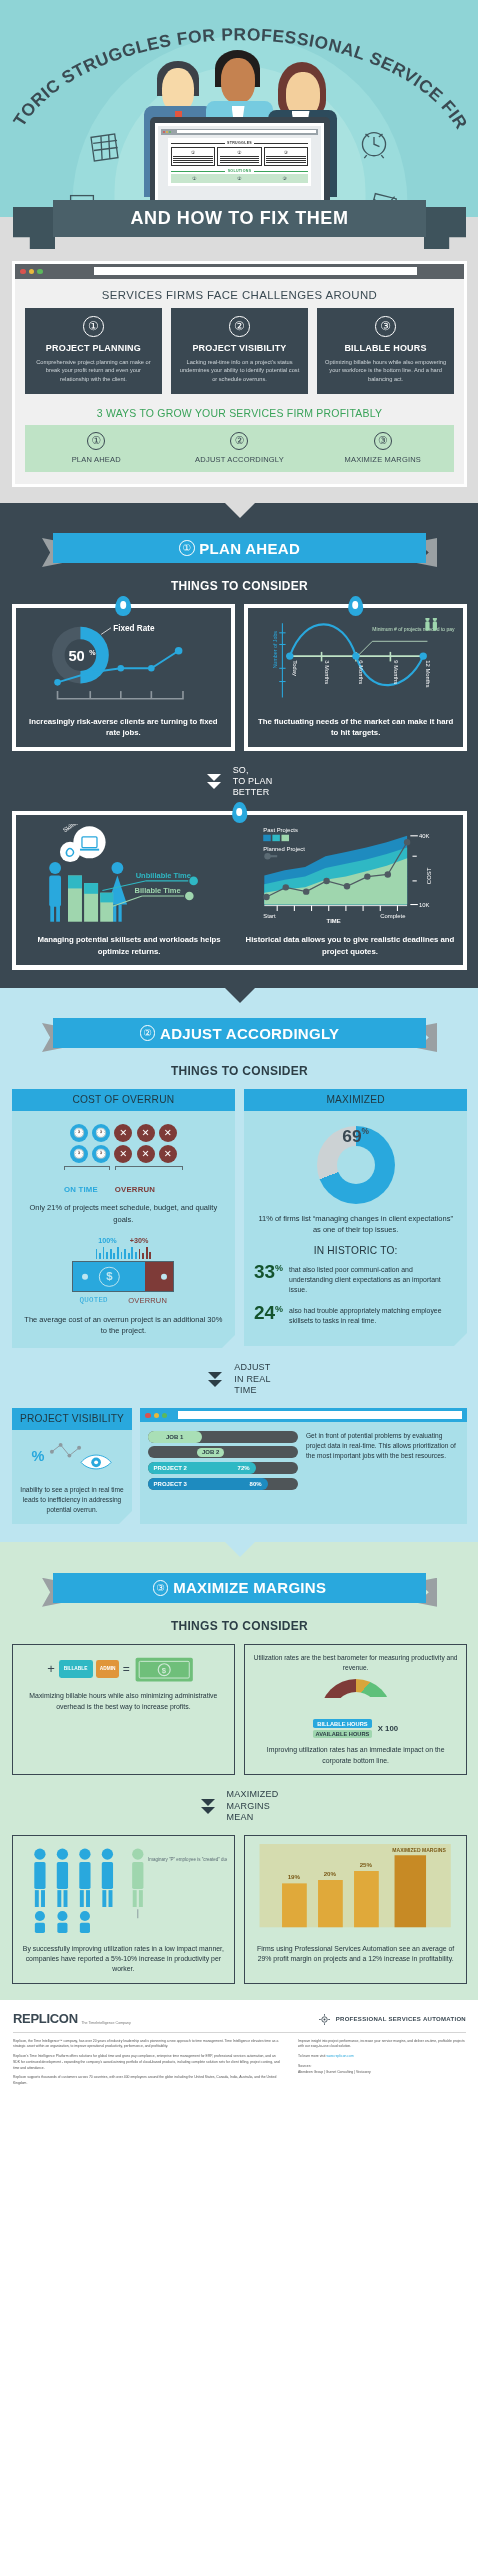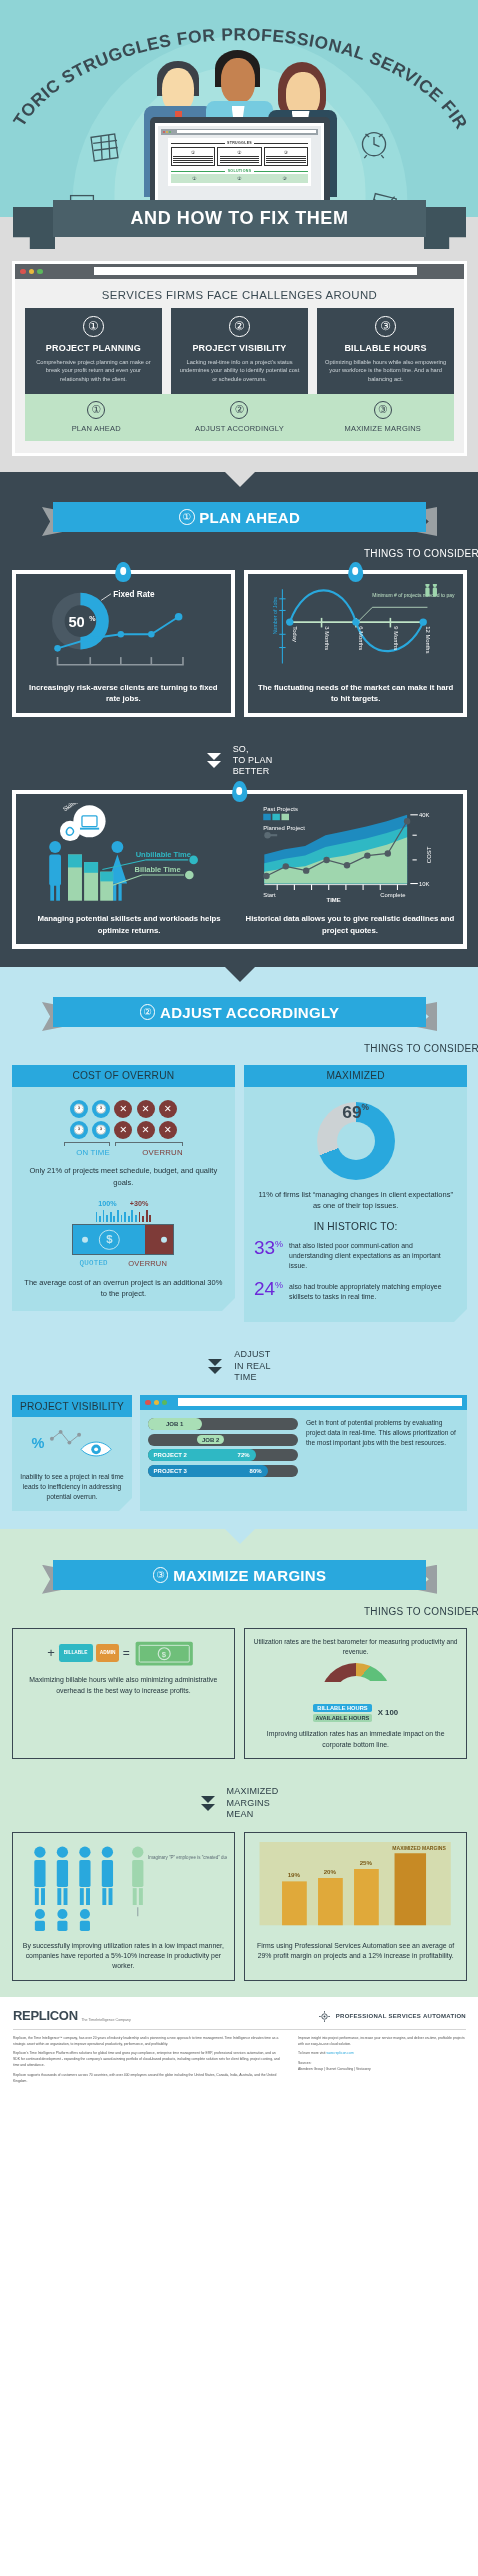--- a/index.html
+++ b/index.html
@@ -109,31 +109,31 @@
            border-right: 15.6px solid transparent; border-top: 15.6px solid #dcdcdc; }
   .banner-wrap { position: relative; margin: 15.6px 42px 0; height: 34px; }
   .banner { position: absolute; left: 10.8px; right: 10.8px; top: 0; height: 30px; background: #29a8dd;
             display: flex; align-items: center; justify-content: center; gap: 4.8px; }
   .banner-text { color: #fff; font-size: 15px; font-weight: bold; letter-spacing: 0.3px; }
   .banner-num { width: 15.6px; height: 15.6px; border: 1.2px solid #fff; border-radius: 50%; color: #fff;
                 font-size: 9.6px; line-height: 13px; text-align: center; }
   .ban-tail { position: absolute; top: 4.8px; width: 20.4px; height: 29px; background: #9aa0a3; }
   .ban-tail.left { left: 0; clip-path: polygon(0 0, 100% 14%, 100% 86%, 0 100%, 40% 50%); }
   .ban-tail.right { right: 0; clip-path: polygon(100% 0, 100% 100%, 0 86%, 60% 50%, 0 14%); }
-  .ttc { text-align: right; color: #fff; font-size: 10px; letter-spacing: 0.3px; margin: 12px 0 10.8px; }
+  .ttc { text-align: center; color: #fff; font-size: 12px; letter-spacing: 0.3px; margin: 12px 0 10.8px; font-weight: bold; }
   .ttc.dk { color: #2c3e46; }
   .panels2 { display: flex; gap: 9.6px; padding: 0 12px; }
   .panel { flex: 1; background: #fff; padding: 4.2px; position: relative; }
   .panel-in { background: #3a4852; padding: 9.6px 7.2px 8.4px; }
   .pin { position: absolute; left: 50%; top: -8.4px; transform: translateX(-50%);
          width: 15.6px; height: 20.4px; background: #29a8dd; border-radius: 50% 50% 50% 50%/60% 60% 40% 40%; }
   .pin::after { content: ""; position: absolute; left: 50%; top: 5.4px; transform: translateX(-50%);
                 width: 6px; height: 8.4px; background: #fff; border-radius: 50%; }
   .panel-cap { color: #fff; text-align: center; font-size: 7.8px; font-weight: bold; line-height: 1.45; margin-top: 6px; }
-  .arrow-note { display: flex; align-items: center; justify-content: center; gap: 12px; margin: 27px 0 12px; }
+  .arrow-note { display: flex; align-items: center; justify-content: center; gap: 12px; margin: 14px 0 12px; }
   .chevs { display: flex; flex-direction: column; gap: 1.2px; }
   .chev { width: 0; height: 0; border-left: 7.2px solid transparent; border-right: 7.2px solid transparent;
           border-top: 7.8px solid #fff; }
   .chev.dk { border-top-color: #2c3e46; }
   .arrow-label { color: #fff; font-size: 9px; line-height: 1.25; letter-spacing: 0.2px; }
   .arrow-label.dk { color: #2c3e46; }
   .panel-wide { margin: 0 12px; background: #fff; padding: 4.2px; position: relative; }
 
   
   .sec-blue { background: #bde5f0; padding: 0 0 18px; }
@@ -147,42 +147,42 @@
                  border-style: solid; border-color: transparent transparent #bde5f0 transparent; }
   .tile-cap { text-align: center; color: #23343c; font-size: 7.5px; line-height: 1.5; margin-top: 8.4px; }
   .dots-grid { display: flex; justify-content: center; gap: 4.2px; margin-bottom: 3px; }
   .dot-ic { width: 18px; height: 18px; border-radius: 50%; display: flex; align-items: center;
             justify-content: center; color: #fff; font-size: 9.6px; }
   .dot-ic.ontime { background: #29a8dd; }
   .dot-ic.over { background: #7e3b38; }
   .brackets { display: flex; justify-content: center; gap: 4.8px; margin-top: 2.4px; }
   .brk { border-left: 1.2px solid #5d6e74; border-right: 1.2px solid #5d6e74; border-top: 1.2px solid #5d6e74;
          height: 4.2px; }
-  .brk-lbl { text-align: right; font-size: 7.8px; letter-spacing: 0.2px; margin-top: 2px; }
+  .brk-lbl { text-align: left; font-size: 7.8px; letter-spacing: 0.2px; margin-top: 15px; font-weight: bold; }
   .money-wrap { margin-top: 10.8px; text-align: center; }
   .money-ticks { display: flex; justify-content: center; align-items: flex-end; gap: 1.8px; height: 13px; }
   .mtick { width: 1.8px; }
   .bill { display: flex; width: 102px; margin: 2.4px auto 0; border: 1.2px solid #4c6570; height: 31px; }
   .bill-q { background: #29a8dd; flex: 0 0 72%; position: relative; }
   .bill-o { background: #7e3b38; flex: 1; position: relative; }
   .bill-coin { position: absolute; left: 50%; top: 50%; transform: translate(-50%,-50%);
                width: 20.4px; height: 20.4px; border-radius: 50%; border: 1.8px solid #bde5f0;
                color: #bde5f0; font-size: 11.4px; font-weight: bold; line-height: 17px; text-align: center; }
   .bill-eye { position: absolute; top: 50%; transform: translateY(-50%); width: 6.6px; height: 6.6px;
               border-radius: 50%; background: #bde5f0; }
   .qo-labels { display: flex; justify-content: center; gap: 20.4px; margin-top: 4.2px; font-size: 7.5px; letter-spacing: 0.2px; }
   .donut69 { width: 78px; height: 78px; margin: 2.4px auto 0; border-radius: 50%; position: relative;
              background: conic-gradient(#29a8dd 0 69%, #ccd2d4 69% 100%); }
   .donut69::after { content: ""; position: absolute; inset: 20px; background: #a9dfe9; border-radius: 50%; }
   .donut-val { position: absolute; inset: 0; display: flex; justify-content: center;
                font-size: 17.4px; font-weight: bold; color: #3a4852; z-index: 2; }
   .donut-val sup { font-size: 8.4px; }
   .inaddition { text-align: center; font-size: 10.2px; color: #23343c; letter-spacing: 0.2px; margin: 9.6px 0 7.2px; }
   .stat-row { display: flex; align-items: flex-start; gap: 6px; margin-bottom: 8.4px; }
-  .stat-num { font-size: 19px; font-weight: normal; color: #6d28d9; line-height: .95; text-align: right; }
+  .stat-num { font-size: 19px; font-weight: bold; color: #14532d; line-height: .95; text-align: right; }
   .stat-num sup { font-size: 9px; }
   .stat-txt { font-size: 6.9px; line-height: 1.45; color: #23343c; padding-top: 2.4px; }
   .vis-row { display: flex; gap: 8.4px; padding: 0 12px; align-items: stretch; }
   .vis-left { flex: 0 0 120px; }
   .browser2 { flex: 1; background: #a9dfe9; }
   .browser2-bar { background: #29a8dd; height: 14.4px; display: flex; align-items: center; padding: 0 4.8px; gap: 3px; }
   .browser2-body { padding: 8.4px 7.2px 9.6px; display: flex; gap: 8.4px; }
   .prog-list { flex: 0 0 150px; }
   .prog { height: 12px; border-radius: 6px; background: #4f5558; margin-bottom: 3.6px; position: relative;
           display: flex; align-items: center; }
@@ -383,20 +383,21 @@
             <div class="circle-num">②</div>
             <div class="card-title">PROJECT VISIBILITY</div>
             <div class="card-desc">Lacking real-time info on a project's status undermines your ability to identify potential cost or schedule overruns.</div>
           </div>
           <div class="card-dark">
             <div class="circle-num">③</div>
             <div class="card-title">BILLABLE HOURS</div>
             <div class="card-desc">Optimizing billable hours while also empowering your workforce is the bottom line. And a hard balancing act.</div>
           </div>
         </div>
+        <div class="grow-head">3 WAYS TO GROW YOUR SERVICES FIRM PROFITABLY</div>
         <div class="green-band">
           <div class="green-cell">
             <div class="circle-num-dark">①</div>
             <div class="green-label">PLAN AHEAD</div>
           </div>
           <div class="green-cell">
             <div class="circle-num-dark">②</div>
             <div class="green-label">ADJUST ACCORDINGLY</div>
           </div>
           <div class="green-cell">

